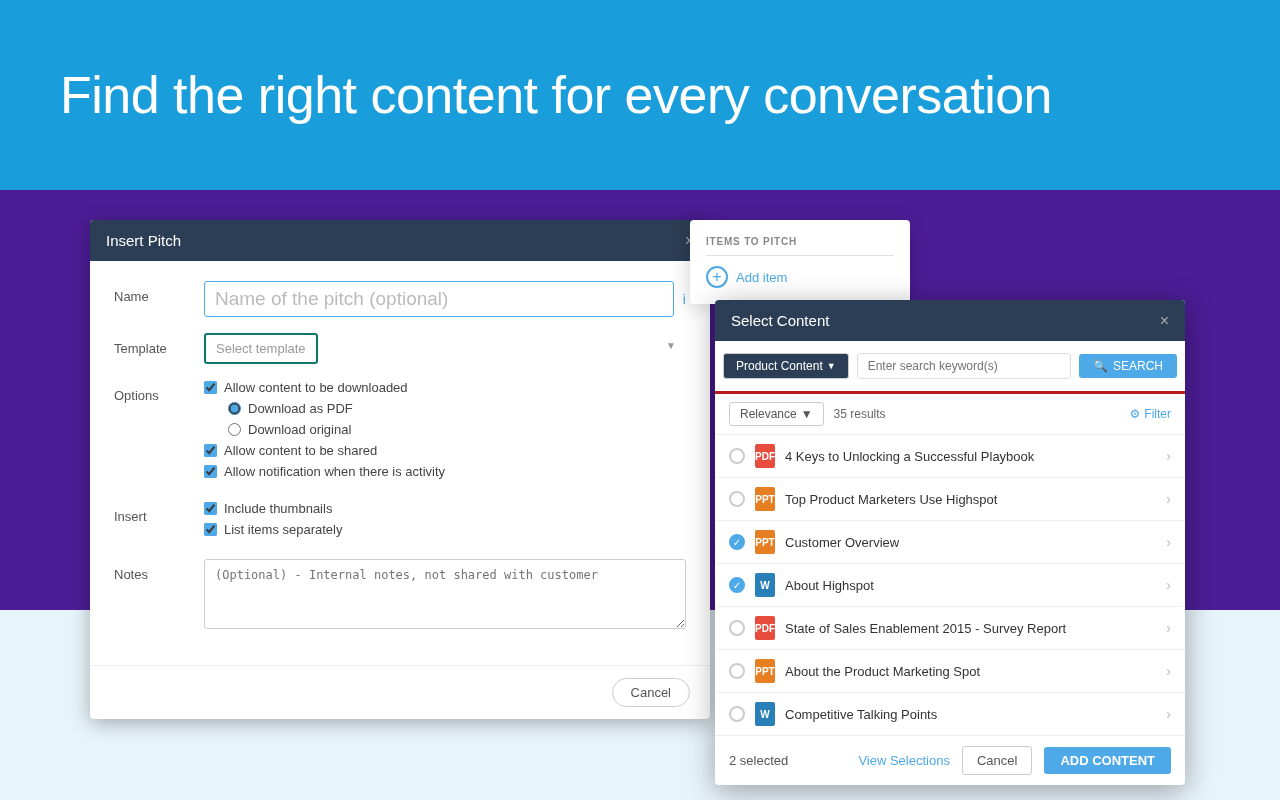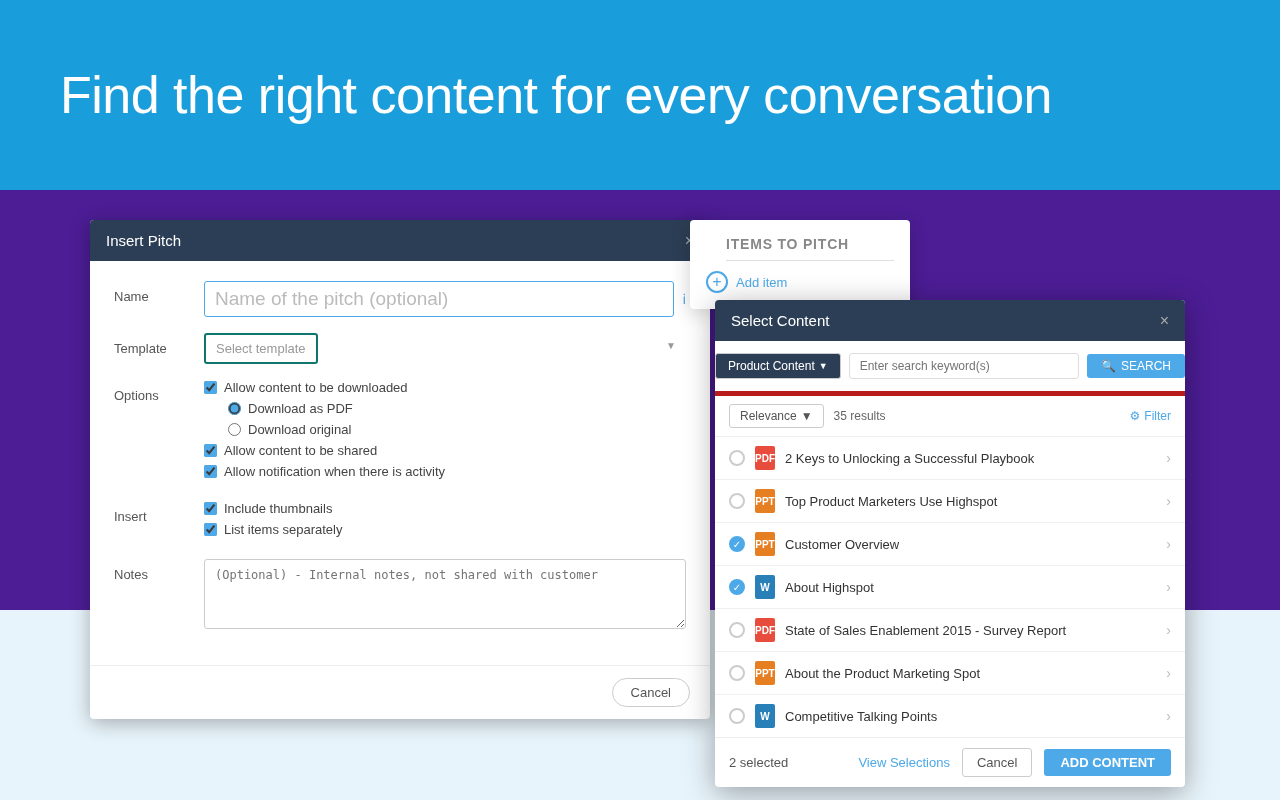--- a/index.html
+++ b/index.html
@@ -158,28 +158,27 @@
       position: absolute;
       top: 30px;
       left: 690px;
       width: 220px;
       background: #fff;
       border-radius: 4px;
       box-shadow: 0 4px 20px rgba(0,0,0,0.2);
       padding: 16px;
     }
     .items-panel-title {
-      font-size: 14px;
+      font-size: 10px;
       color: #888;
       letter-spacing: 0.8px;
       font-weight: 600;
       margin-bottom: 10px;
       border-bottom: 1px solid #e0e0e0;
       padding-bottom: 8px;
-      margin-left: 20px;
     }
     .add-item-btn {
       display: flex;
       align-items: center;
       gap: 8px;
       color: #4da9e8;
       font-size: 13px;
       cursor: pointer;
       background: none;
       border: none;
@@ -215,23 +214,23 @@
       padding: 12px 16px;
       display: flex;
       justify-content: space-between;
       align-items: center;
       font-size: 15px;
       font-weight: 500;
     }
     .sc-search-bar {
       display: flex;
       align-items: center;
-      padding: 12px 0;
+      padding: 12px 8px;
       gap: 8px;
-      border-bottom: 5px solid #b91c1c;
+      border-bottom: 3px solid #b91c1c;
     }
     .sc-filter-btn {
       padding: 5px 12px;
       border: 1px solid #ccc;
       border-radius: 3px;
       background: #2c3e55;
       color: white;
       font-size: 12px;
       cursor: pointer;
       display: flex;
@@ -501,21 +500,21 @@
       <span class="sc-results">35 results</span>
       <span class="sc-filter-link">
         <span>⚙</span>
         <span>Filter</span>
       </span>
     </div>
     <div class="sc-list" id="sc-list">
         <div class="sc-item">
           <div class="sc-checkbox"></div>
           <div class="doc-icon pdf">PDF</div>
-          <span class="sc-item-name">2 Keys to Unlocking a Successful Playbook</span>
+          <span class="sc-item-name">4 Keys to Unlocking a Successful Playbook</span>
           <span class="sc-expand">›</span>
         </div>
         <div class="sc-item">
           <div class="sc-checkbox"></div>
           <div class="doc-icon ppt">PPT</div>
           <span class="sc-item-name">Top Product Marketers Use Highspot</span>
           <span class="sc-expand">›</span>
         </div>
         <div class="sc-item">
           <div class="sc-checkbox checked"></div>

